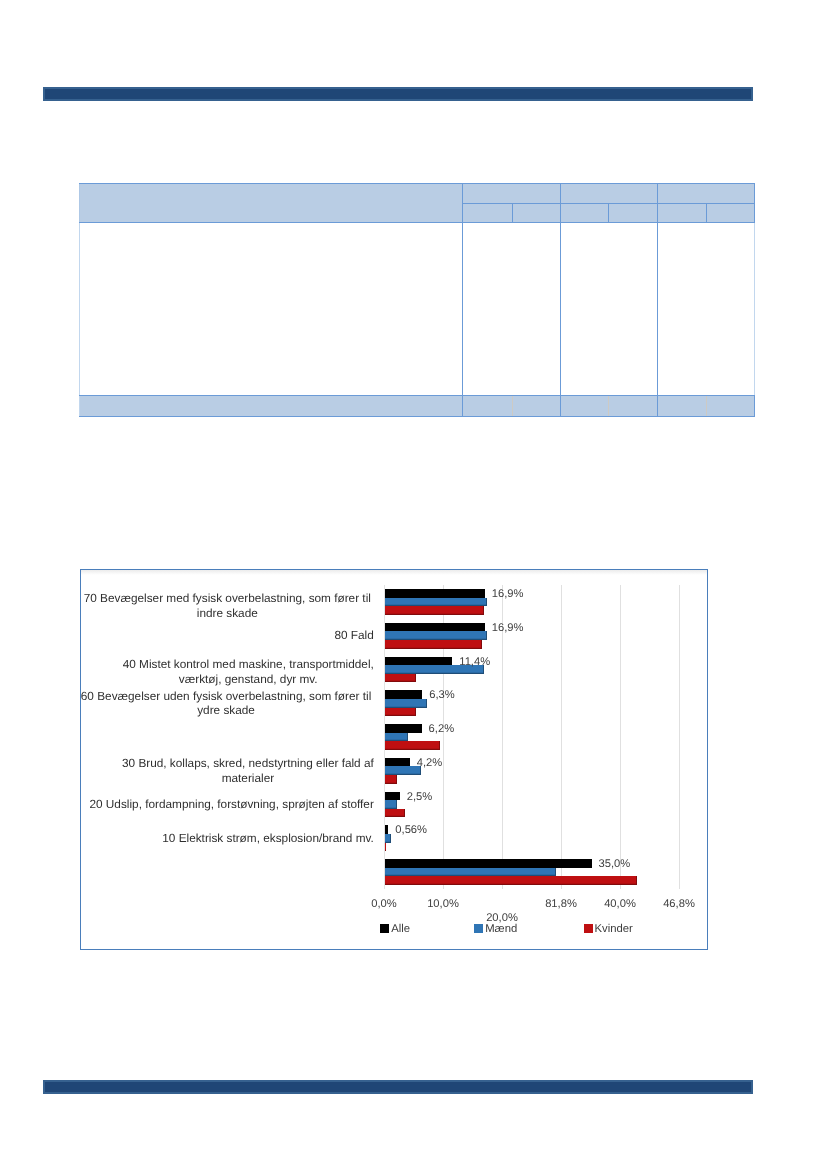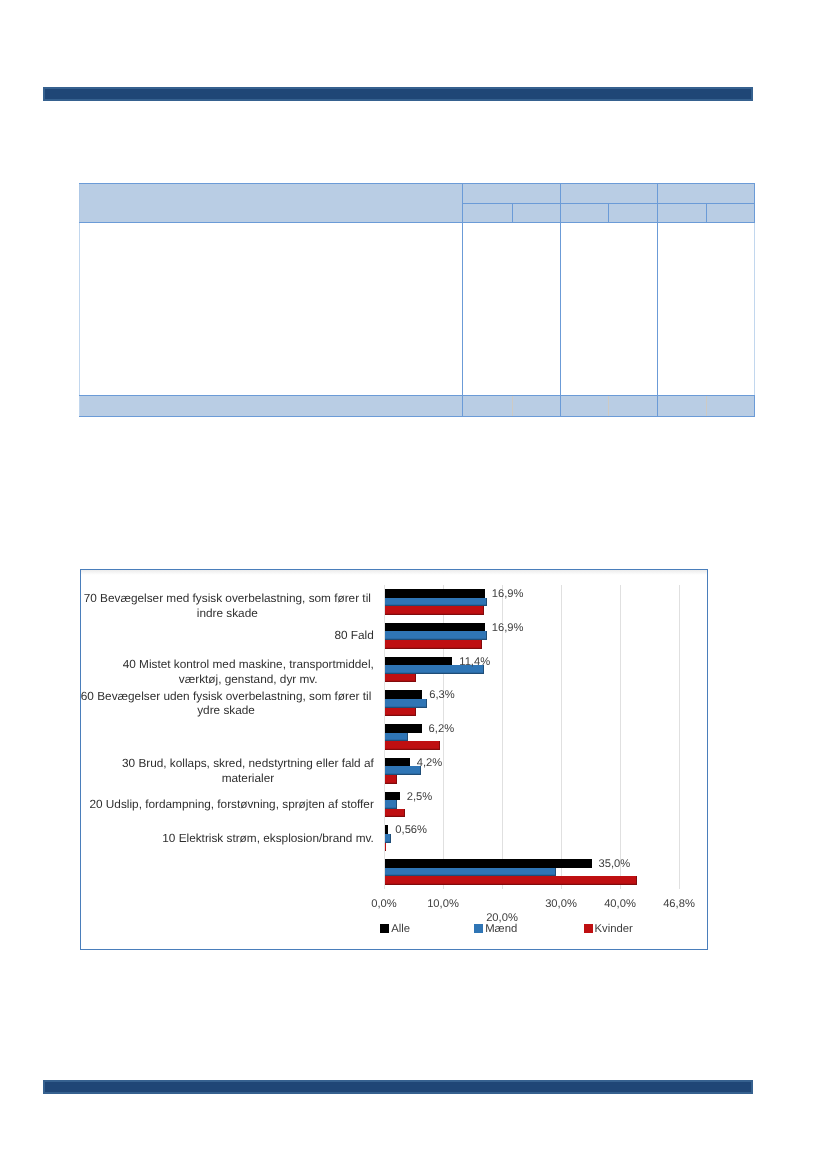--- a/index.html
+++ b/index.html
@@ -218,21 +218,21 @@
     <div class="plot-area" id="plot">
         <div class="axisline"></div>
         <div class="gridline" style="left: 59px;"></div>
         <div class="gridline" style="left: 118px;"></div>
         <div class="gridline" style="left: 177px;"></div>
         <div class="gridline" style="left: 236px;"></div>
         <div class="gridline" style="left: 295px;"></div>
         <div class="tick-label" style="left: 0px; top: 314px;">0,0%</div>
         <div class="tick-label" style="left: 59px; top: 314px;">10,0%</div>
         <div class="tick-label" style="left: 118px; top: 328px;">20,0%</div>
-        <div class="tick-label" style="left: 177px; top: 314px;">30,0%</div>
+        <div class="tick-label" style="left: 177px; top: 314px;">81,8%</div>
         <div class="tick-label" style="left: 236px; top: 314px;">40,0%</div>
         <div class="tick-label" style="left: 295px; top: 314px;">46,8%</div>
         <div class="bar alle wide" style="top: 3.98889px; left: 1px; width: 99.71px;"></div>
         <div class="bar maend wide" style="top: 12.5889px; left: 1px; width: 102.07px;"></div>
         <div class="bar kvinder wide" style="top: 21.1889px; left: 1px; width: 98.53px;"></div>
         <div class="val-label" style="left: 107.71px; top: 3.98889px;">16,9%</div>
         <div class="cat-label" style="width: 293px; left: -303.2px; top: 4px; height: 33.7778px; display: flex; align-items: center; justify-content: center;">
           <span style="display: block; width: 287.18px; text-align: center;">70 Bevægelser med fysisk overbelastning, som fører til indre skade</span>
         </div>
         <div class="bar alle wide" style="top: 37.7667px; left: 1px; width: 99.71px;"></div>

